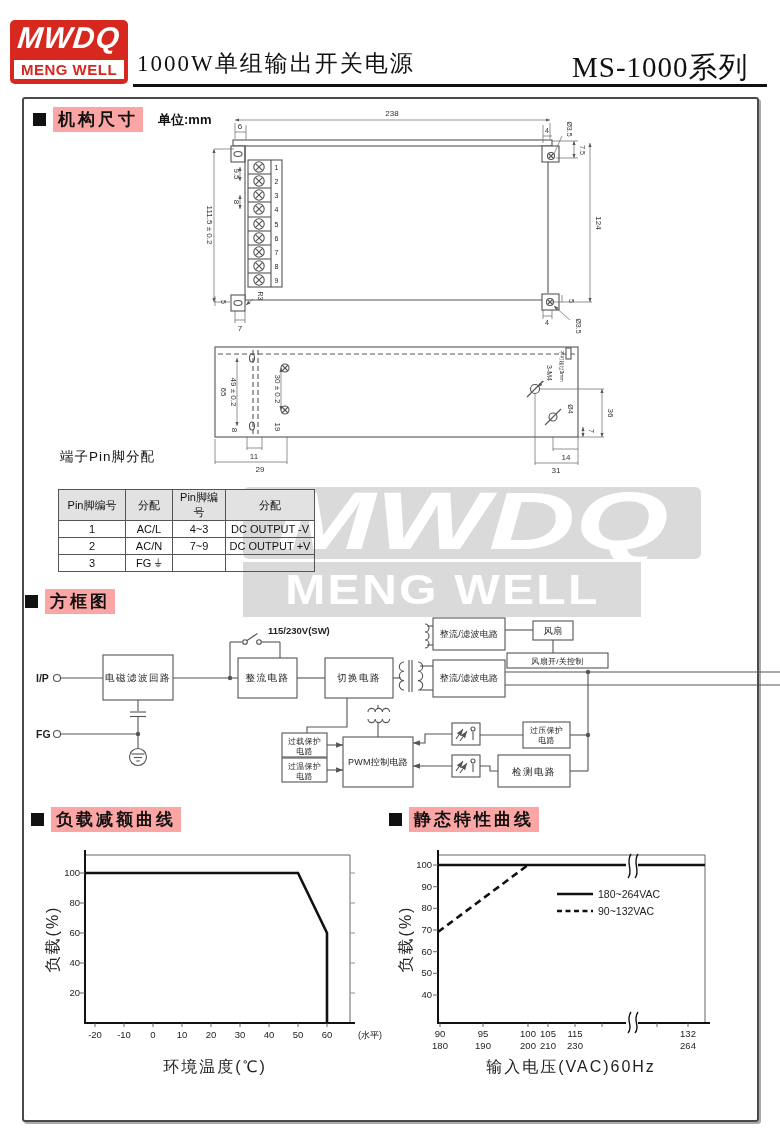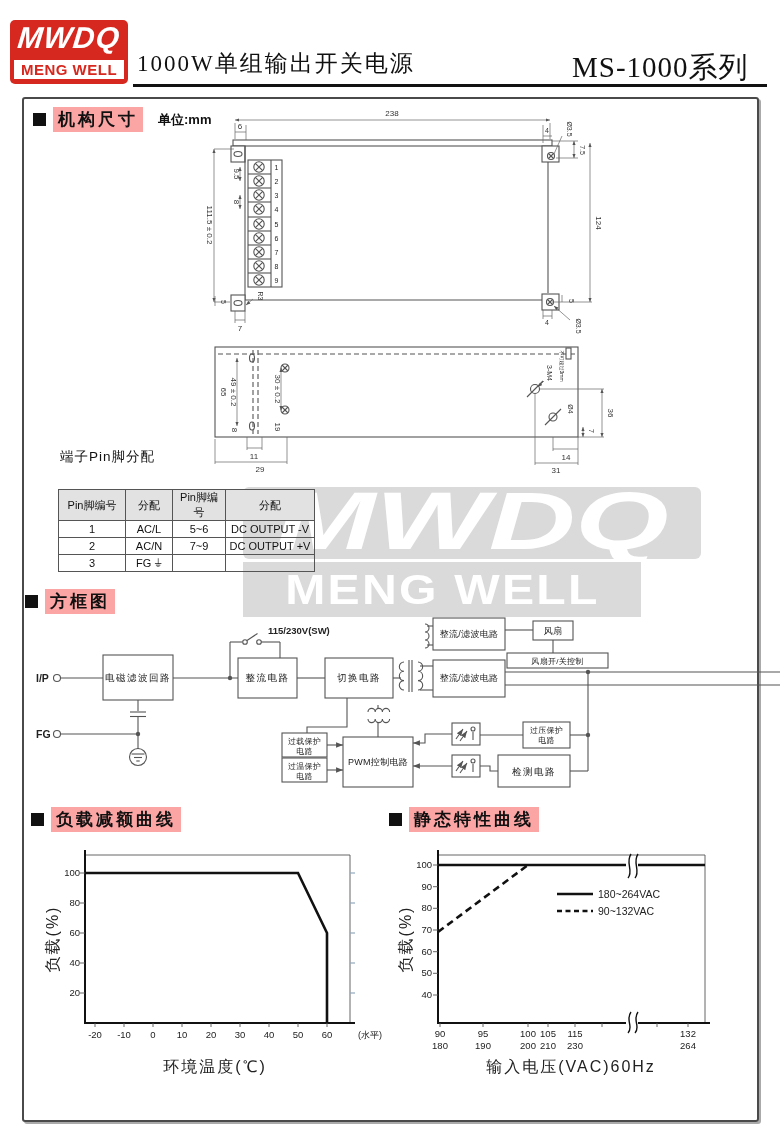--- a/index.html
+++ b/index.html
@@ -304,21 +304,21 @@
     <tbody>
         <tr>
       <th class="c1">Pin脚编号</th>
       <th class="c2">分配</th>
       <th class="c3">Pin脚编号</th>
       <th class="c4">分配</th>
     </tr>
     <tr>
       <td>1</td>
       <td>AC/L</td>
-      <td>5~6</td>
+      <td>4~3</td>
       <td>DC OUTPUT -V</td>
     </tr>
     <tr>
       <td>2</td>
       <td>AC/N</td>
       <td>7~9</td>
       <td>DC OUTPUT +V</td>
     </tr>
     <tr>
       <td>3</td>

